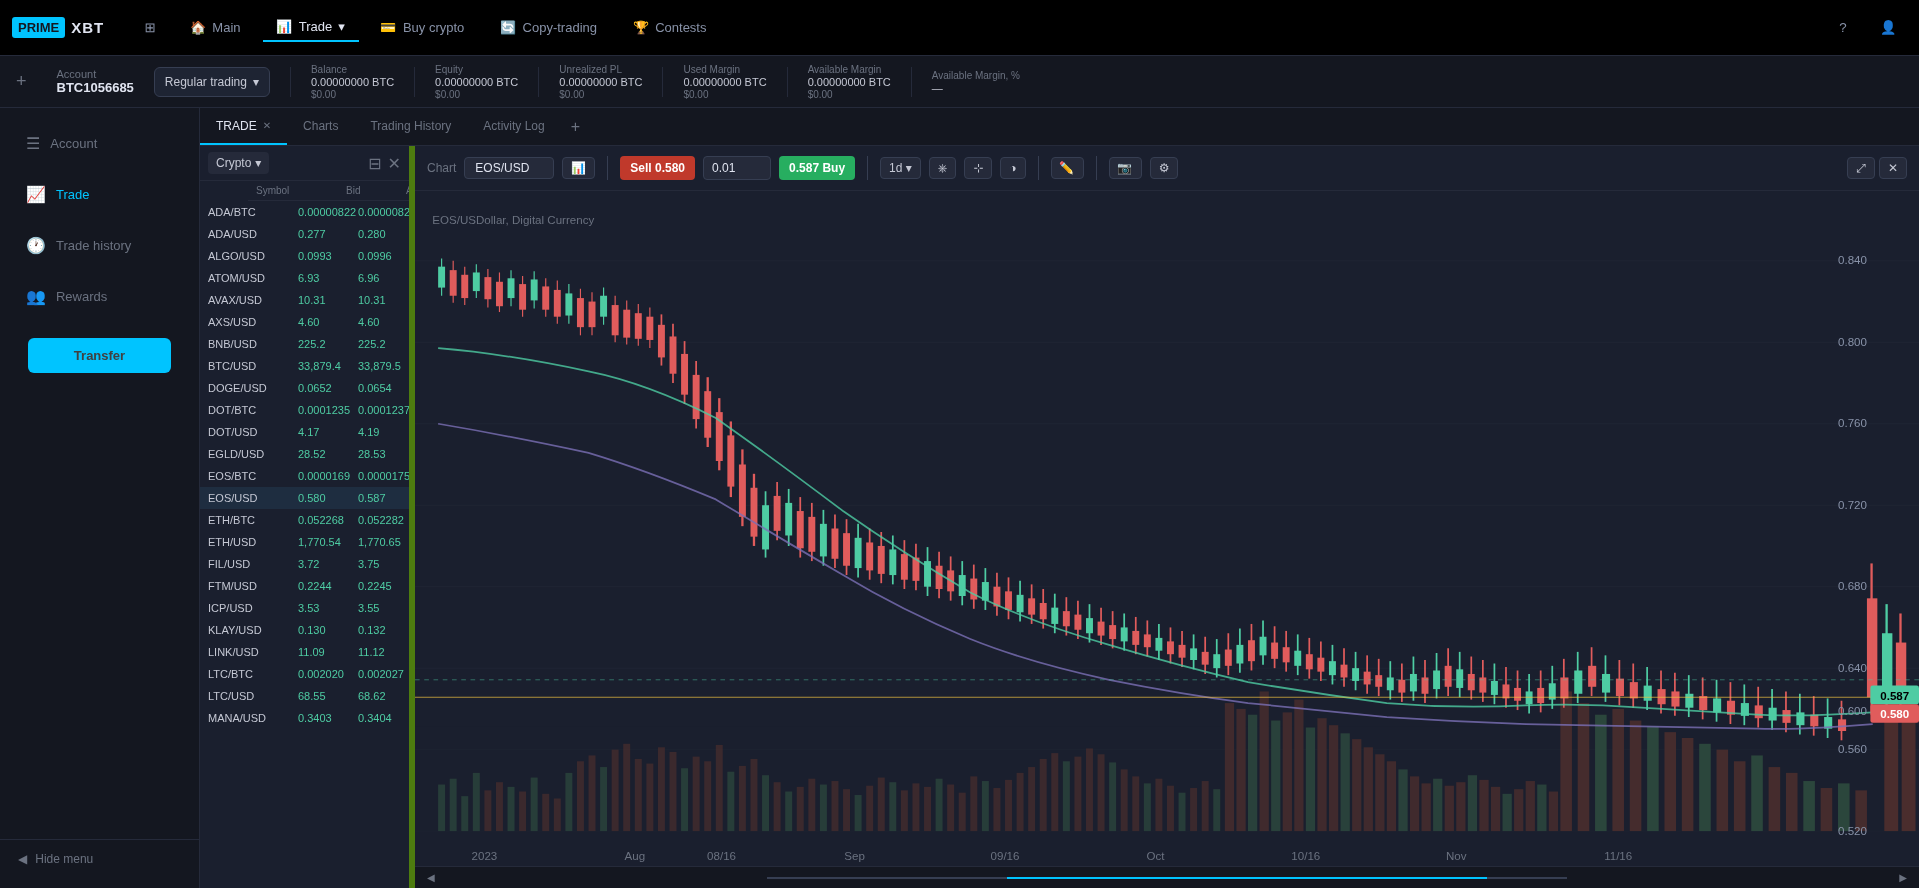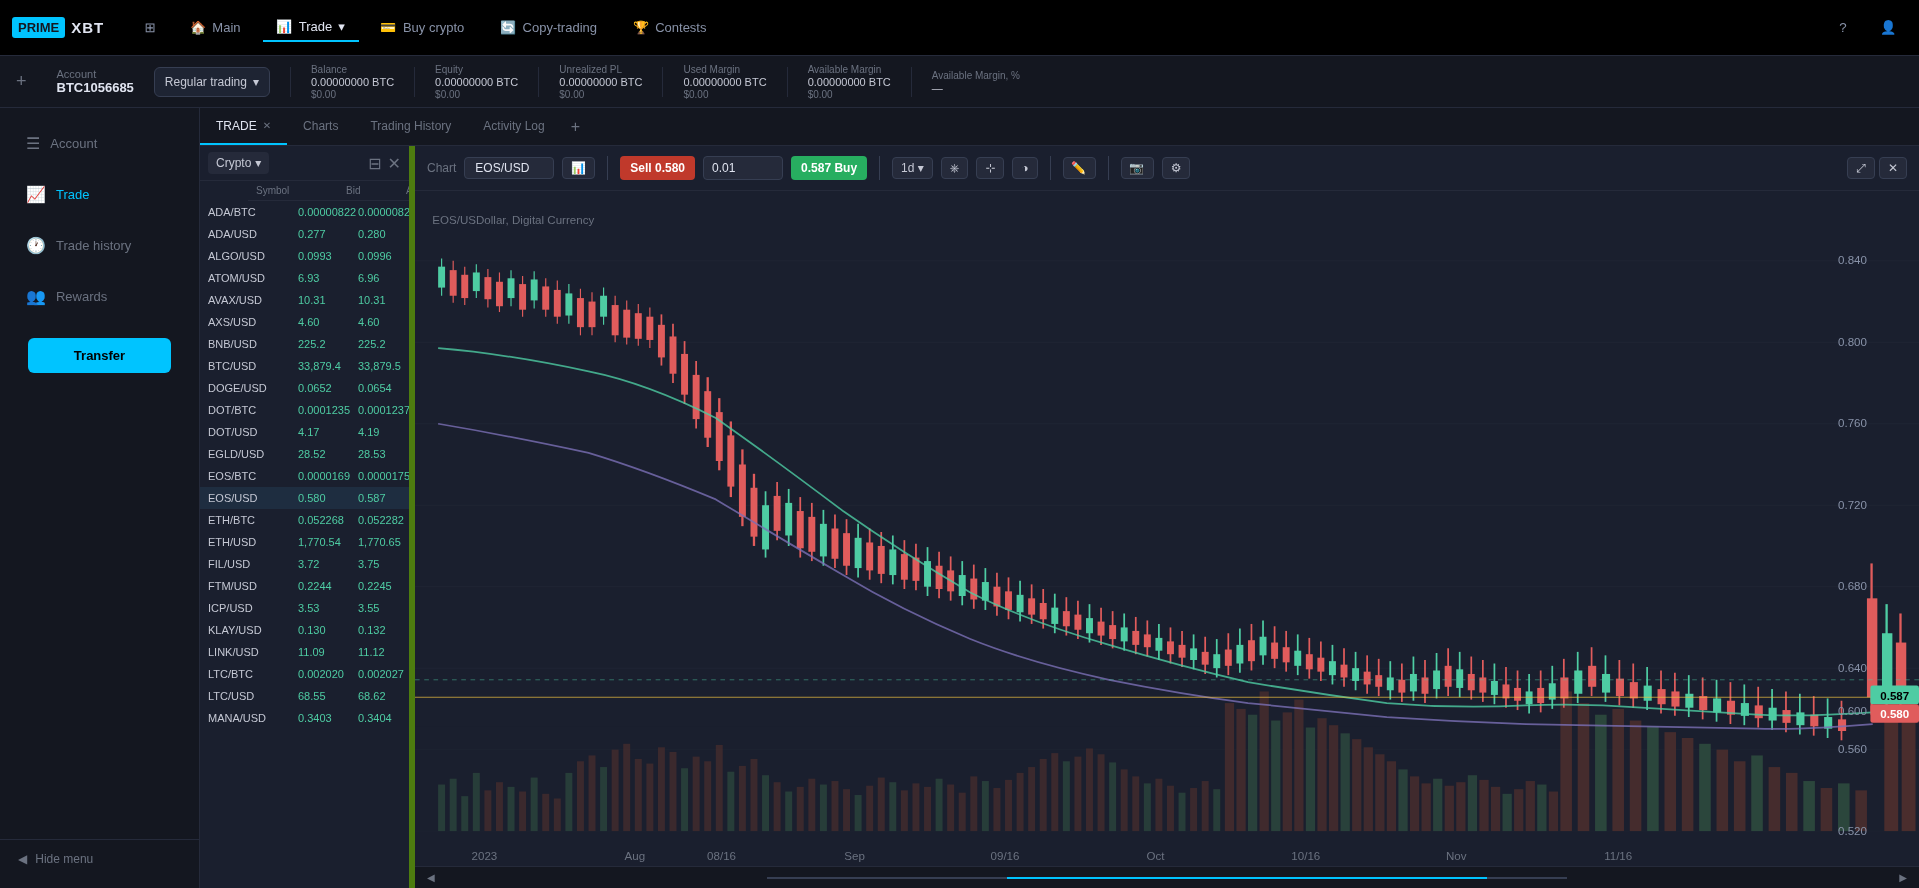--- a/index.html
+++ b/index.html
@@ -28,21 +28,21 @@
     .balance-sep { width: 1px; height: 30px; background: #252a3a; }
 
     
     .main-layout { display: flex; height: calc(888px - 108px); }
 
     
     .sidebar { width: 200px; background: #141720; border-right: 1px solid #252a3a; display: flex; flex-direction: column; padding: 10px 0; flex-shrink: 0; }
     .sidebar-item { display: flex; align-items: center; gap: 10px; padding: 14px 18px; cursor: pointer; color: #6b7280; font-size: 13px; font-weight: 500; border-radius: 6px; margin: 2px 8px; }
     .sidebar-item.active { color: #00c4ff; }
     .sidebar-item .si-icon { font-size: 16px; }
-    .transfer-btn { margin: 16px 28px; padding: 10px; background: #00c4ff; color: #000000; border: none; border-radius: 6px; font-weight: 700; font-size: 13px; cursor: pointer; text-align: center; }
+    .transfer-btn { margin: 16px 28px; padding: 10px; background: #00c4ff; color: #404040; border: none; border-radius: 6px; font-weight: 700; font-size: 13px; cursor: pointer; text-align: center; }
     .sidebar-bottom { margin-top: auto; padding: 12px 18px; display: flex; align-items: center; gap: 8px; cursor: pointer; color: #6b7280; font-size: 12px; border-top: 1px solid #252a3a; }
 
     
     .content-area { flex: 1; display: flex; flex-direction: column; overflow: hidden; }
 
     
     .tabs-bar { display: flex; align-items: center; height: 38px; background: #141720; border-bottom: 1px solid #252a3a; padding: 0 0; }
     .tab-item { display: flex; align-items: center; gap: 6px; padding: 0 16px; height: 100%; cursor: pointer; color: #6b7280; font-size: 12px; border-bottom: 2px solid transparent; }
     .tab-item.active { color: #e0e4f0; border-bottom: 2px solid #00c4ff; }
     .tab-close { color: #6b7280; font-size: 10px; cursor: pointer; }
@@ -68,21 +68,21 @@
     .sym-ask { color: #4ecca3; font-size: 11px; }
 
     
     .chart-area { flex: 1; display: flex; flex-direction: column; background: #1a1f2e; overflow: hidden; }
     .chart-toolbar { display: flex; align-items: center; padding: 22px 12px; border-bottom: 1px solid #252a3a; gap: 8px; height: 42px; }
     .chart-label { color: #6b7280; font-size: 12px; }
     .pair-selector { background: #252a3a; border: 1px solid #363e52; color: #e0e4f0; padding: 3px 10px; border-radius: 4px; font-size: 12px; cursor: pointer; }
     .chart-icon-btn { background: #252a3a; border: 1px solid #363e52; color: #c5c8d4; padding: 3px 8px; border-radius: 4px; cursor: pointer; font-size: 12px; }
     .sell-btn { background: #c0392b; color: #fff; border: none; padding: 5px 10px; border-radius: 4px; cursor: pointer; font-size: 12px; font-weight: 600; }
     .buy-btn { background: #27ae60; color: #fff; border: none; padding: 5px 10px; border-radius: 4px; cursor: pointer; font-size: 12px; font-weight: 600; }
-    .price-input { background: #252a3a; border: 1px solid #363e52; color: #e0e4f0; padding: 4px 8px; border-radius: 4px; font-size: 12px; width: 80px; }
+    .price-input { background: #252a3a; border: 1px solid #363e52; color: #e0e4f0; padding: 4px 8px; border-radius: 4px; font-size: 12px; width: 68px; }
     .toolbar-sep { width: 1px; height: 24px; background: #363e52; margin: 0 4px; }
 
     
     .chart-canvas { flex: 1; position: relative; overflow: hidden; }
     svg.chart { width: 100%; height: 100%; }
 
     
     .chart-bottom-labels { display: flex; justify-content: space-between; padding: 2px 12px; background: #141720; border-top: 1px solid #252a3a; font-size: 10px; color: #6b7280; height: 22px; align-items: center; }
   </style>
 </head>

